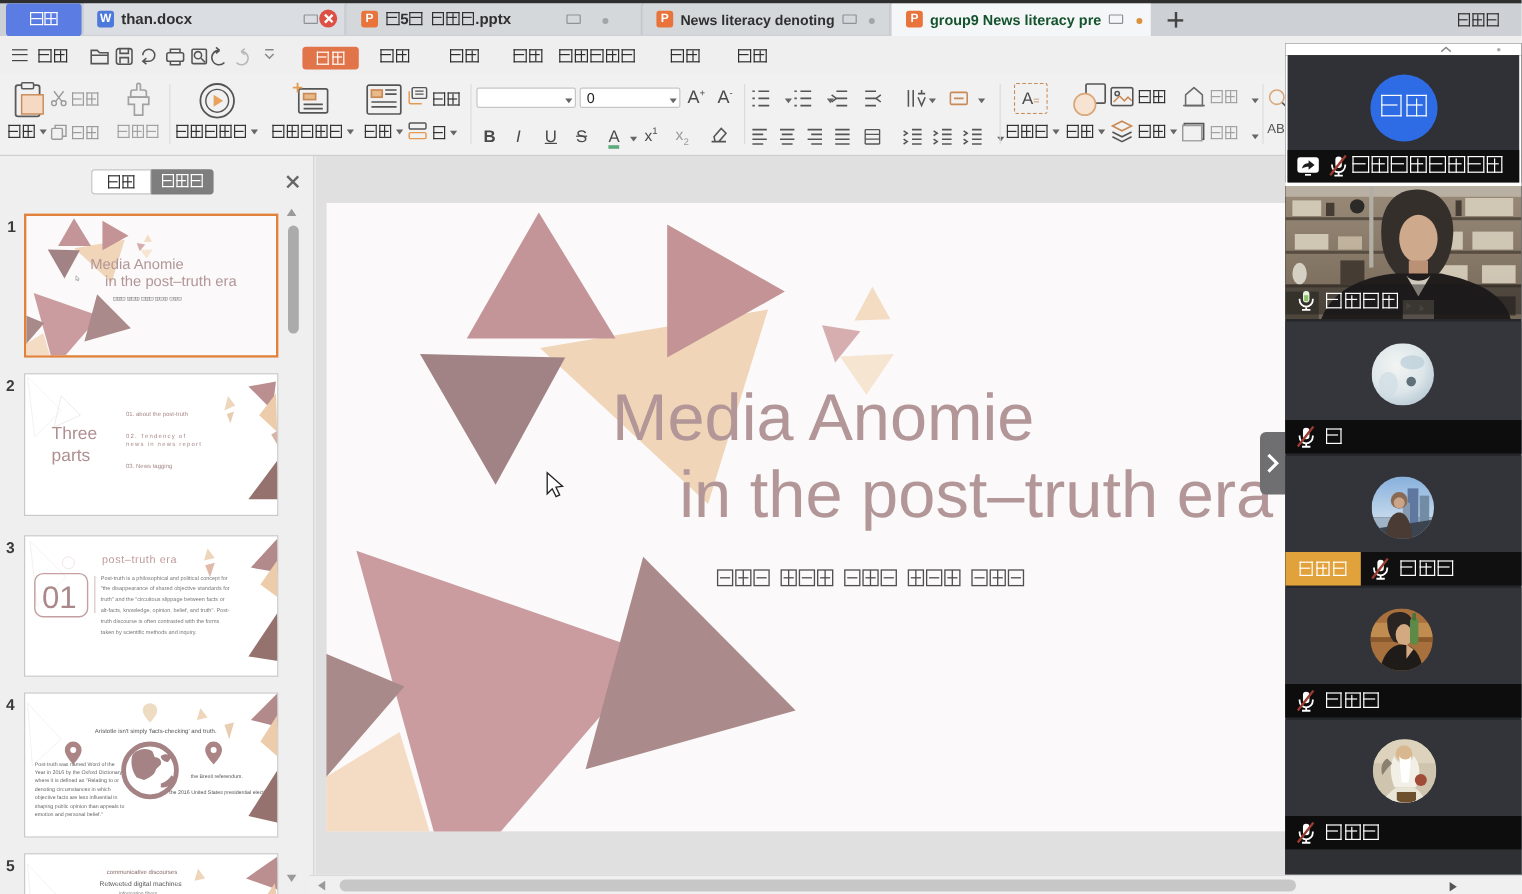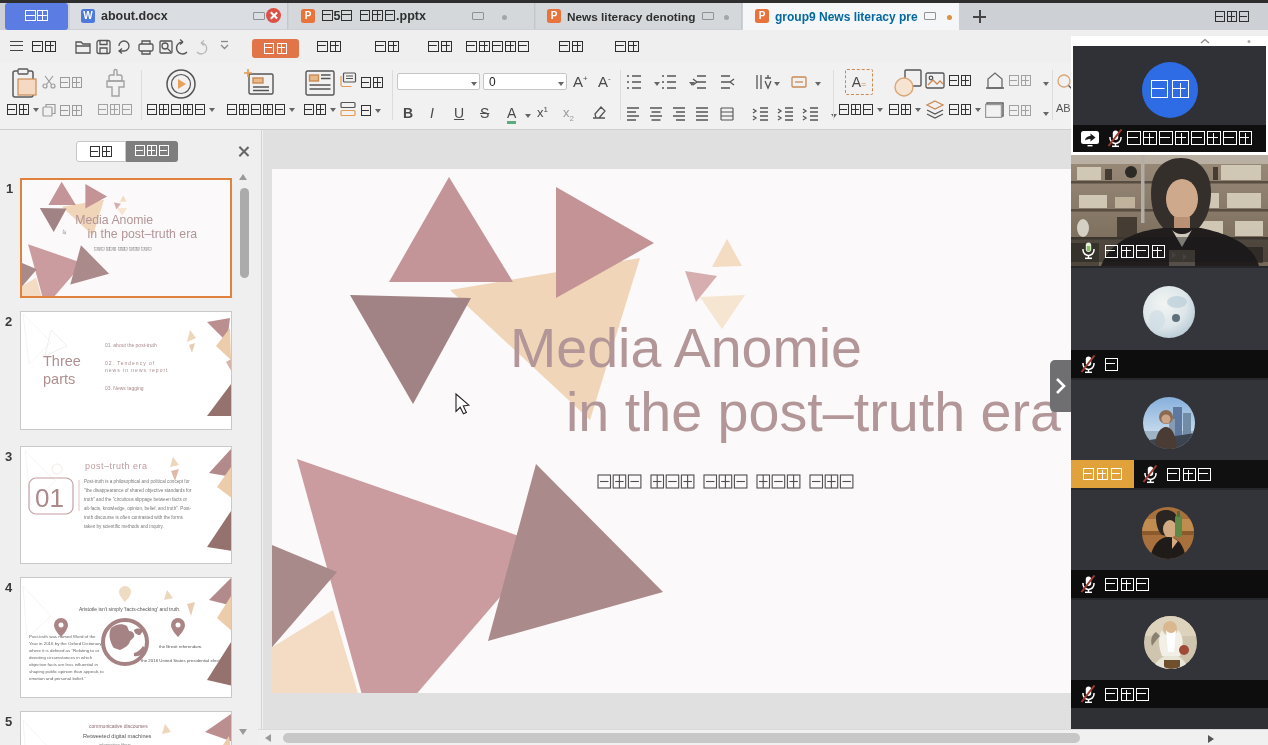--- a/index.html
+++ b/index.html
@@ -17,21 +17,21 @@
 .sep{position:absolute;width:1px;background:#dcdcdd;top:70px;height:50px}
 </style></head><body>
 <div id="app">
 
 <div class="abs" style="left:0;top:0;width:1268px;height:3px;background:#2e2e2e"></div>
 
 <div class="abs" style="left:0;top:3px;width:1268px;height:27px;background:#cdd1d5">
   <div class="abs" style="left:5px;top:0;width:63px;height:27px;background:#5b7ce2;border-radius:3px;color:#fff;font-size:12px;text-align:center;line-height:27px"><span class="tx"><i class="cj"></i><i class="cj v"></i></span></div>
   <div class="abs" style="left:70px;top:0;width:218px;height:26px;background:#dadde1;border-right:1px solid #c3c7cb">
     <div class="abs" style="left:11px;top:6px;width:14px;height:14px;background:#4d79dd;border-radius:2.5px;color:#fff;font-size:10px;font-weight:bold;text-align:center;line-height:14px">W</div>
-    <div class="abs tx" style="left:31px;top:6px;font-size:12.5px;color:#2f2f2f;font-weight:600">about.docx</div>
+    <div class="abs tx" style="left:31px;top:6px;font-size:12.5px;color:#2f2f2f;font-weight:600">than.docx</div>
     <div class="abs" style="left:183px;top:9px;width:12px;height:8px;border:1px solid #8e9296;border-radius:1px"></div>
     <div class="abs" style="left:201px;top:12px;width:6px;height:1px;background:#8e9296"></div>
     <div class="abs" style="left:196px;top:5px;width:15px;height:15px;background:#dd5145;border-radius:50%">
       <div class="abs" style="left:7px;top:3px;width:1.6px;height:9px;background:#fff;transform:rotate(45deg)"></div>
       <div class="abs" style="left:7px;top:3px;width:1.6px;height:9px;background:#fff;transform:rotate(-45deg)"></div>
     </div>
   </div>
   <div class="abs" style="left:289px;top:0;width:246px;height:26px;background:#d4d8db;border-right:1px solid #c3c7cb">
     <div class="abs" style="left:12px;top:6px;width:14px;height:14px;background:#e8743c;border-radius:2.5px;color:#fff;font-size:10px;font-weight:bold;text-align:center;line-height:14px">P</div>
     <div class="abs tx" style="left:32px;top:6px;font-size:12.5px;color:#2f2f2f;font-weight:bold"><i class="cj"></i>5<i class="cj"></i><i style="display:inline-block;width:.45em"></i><i class="cj"></i><i class="cj v"></i><i class="cj"></i>.pptx</div>
@@ -39,21 +39,21 @@
     <div class="abs" style="left:213px;top:12px;width:5px;height:5px;background:#a2a6aa;border-radius:50%"></div>
   </div>
   <div class="abs" style="left:536px;top:0;width:206px;height:26px;background:#d4d8db;border-right:1px solid #c3c7cb">
     <div class="abs" style="left:11px;top:6px;width:14px;height:14px;background:#e8743c;border-radius:2.5px;color:#fff;font-size:10px;font-weight:bold;text-align:center;line-height:14px">P</div>
     <div class="abs tx" style="left:31px;top:7px;font-size:11.8px;color:#2f2f2f;font-weight:600">News literacy denoting</div>
     <div class="abs" style="left:166px;top:9px;width:12px;height:8px;border:1px solid #8e9296;border-radius:1px"></div>
     <div class="abs" style="left:188px;top:12px;width:5px;height:5px;background:#a2a6aa;border-radius:50%"></div>
   </div>
   <div class="abs" style="left:743px;top:0;width:216px;height:27px;background:#f5f6f7">
     <div class="abs" style="left:12px;top:6px;width:14px;height:14px;background:#e8743c;border-radius:2.5px;color:#fff;font-size:10px;font-weight:bold;text-align:center;line-height:14px">P</div>
-    <div class="abs tx" style="left:32px;top:7px;font-size:12px;color:#0369a1;font-weight:600">group9 News literacy pre</div>
+    <div class="abs tx" style="left:32px;top:7px;font-size:12px;color:#14532d;font-weight:600">group9 News literacy pre</div>
     <div class="abs" style="left:181px;top:9px;width:12px;height:8px;border:1px solid #8e9296;border-radius:1px"></div>
     <div class="abs" style="left:204px;top:12px;width:5px;height:5px;background:#d9923e;border-radius:50%"></div>
   </div>
   <div class="abs" style="left:973px;top:7px;width:13px;height:13px">
     <div class="abs" style="left:0;top:6px;width:13px;height:1.5px;background:#444"></div>
     <div class="abs" style="left:6px;top:0;width:1.5px;height:13px;background:#444"></div>
   </div>
   <div class="abs tx" style="left:1214px;top:7px;font-size:12px;color:#2f2f2f"><i class="cj"></i><i class="cj v"></i><i class="cj"></i></div>
 </div>
 

